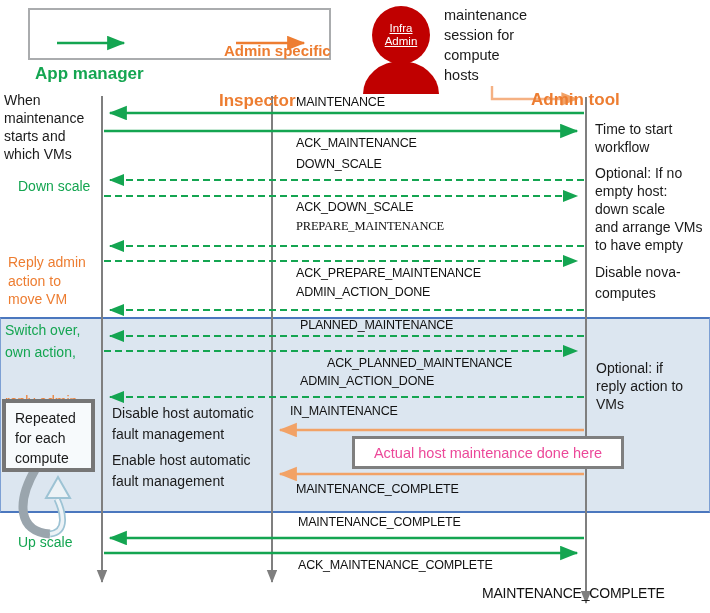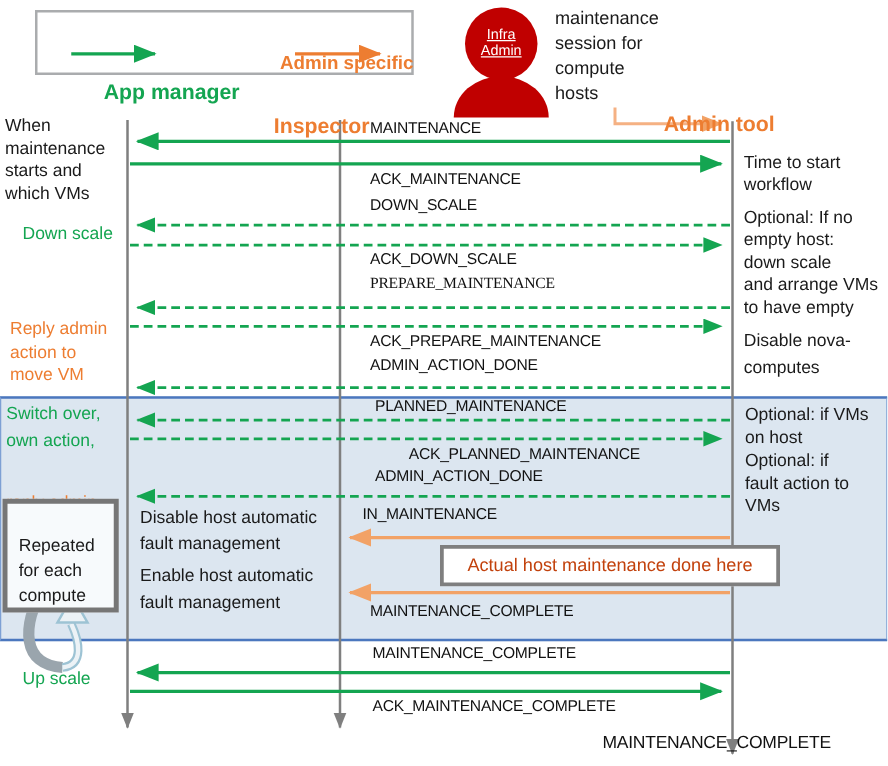--- a/index.html
+++ b/index.html
@@ -18,23 +18,23 @@
       color:#fff;font-size:11.5px;line-height:13px;display:flex;align-items:center;justify-content:center;
       text-align:center;z-index:4;text-decoration:underline;}
   #avatar-body{left:363px;top:61px;width:76px;height:33px;background:#c00000;
       border-radius:38px 38px 0 0 / 33px 33px 0 0;z-index:3;}
   #blue-region{left:0px;top:317px;width:708px;height:192px;background:#dce6f0;
       border-top:2px solid #4b77be;border-bottom:2px solid #4b77be;
       border-left:1px solid #7da0d4;border-right:1px solid #7da0d4;z-index:1;}
   #arrow-layer{left:0;top:0;width:710px;height:613px;z-index:2;}
   .z3{z-index:3;}
   #repeated-box{left:2px;top:399px;width:76px;height:60px;border:4px solid #767676;
-      background:#f7fafc;padding:23px 0 0 9px;font-size:14px;line-height:20px;color:#1a1a1a;}
+      background:#f7fafc;padding:5px 0 0 9px;font-size:14px;line-height:20px;color:#1a1a1a;}
   #actual-box{left:352px;top:436px;width:266px;height:27px;border:3px solid #7f7f7f;background:#fff;
-      display:flex;align-items:center;justify-content:center;font-size:14.5px;color:#c2410c;white-space:nowrap;}
+      display:flex;align-items:center;justify-content:center;font-size:14.5px;color:#ec4899;white-space:nowrap;}
 </style>
 </head>
 <body>
 
 <div id="stage">
 
   <div class="abs" id="blue-region"></div>
 
   <svg class="abs" id="arrow-layer" width="710" height="613" viewBox="0 0 710 613">
     <defs>
@@ -89,21 +89,21 @@
   </div>
 
   <div class="abs" id="avatar-body"></div>
   <div class="abs pre" id="avatar-circle">Infra
 Admin</div>
   <div class="abs pre note z3" style="left:444px;top:5px;line-height:20px;font-size:14.5px;">maintenance
 session for
 compute
 hosts</div>
 
-  <div class="abs actor green z3" style="left:35px;top:64px;margin-left:48px;">App manager</div>
+  <div class="abs actor green z3" style="left:35px;top:64px;">App manager</div>
   <div class="abs actor orange z3" style="left:219px;top:64px;">Inspector</div>
   <div class="abs actor orange z3" style="left:531px;top:63px;">Admin tool</div>
 
   <div class="abs msg z3" style="left:296px;top:95px;">MAINTENANCE</div>
   <div class="abs msg z3" style="left:296px;top:136px;">ACK_MAINTENANCE</div>
   <div class="abs msg z3" style="left:296px;top:157px;">DOWN_SCALE</div>
   <div class="abs msg z3" style="left:296px;top:200px;">ACK_DOWN_SCALE</div>
   <div class="abs msg z3" style="left:296px;top:219px;font-family:Liberation Serif, serif;">PREPARE_MAINTENANCE</div>
   <div class="abs msg z3" style="left:296px;top:266px;">ACK_PREPARE_MAINTENANCE</div>
   <div class="abs msg z3" style="left:296px;top:285px;">ADMIN_ACTION_DONE</div>
@@ -141,19 +141,17 @@
 
   <div class="abs pre note z3" style="left:595px;top:120px;">Time to start
 workflow</div>
   <div class="abs pre note z3" style="left:595px;top:164px;">Optional: If no
 empty host:
 down scale
 and arrange VMs
 to have empty</div>
   <div class="abs pre note z3" style="left:595px;top:262px;line-height:21px;">Disable nova-
 computes</div>
-  <div class="abs pre note z3" style="left:596px;top:322px;">Optional: if VMs
-on host</div>
   <div class="abs pre note z3" style="left:596px;top:359px;">Optional: if
-fault action to
+reply action to
 VMs</div>
 
 </div>
 
 </body></html>

